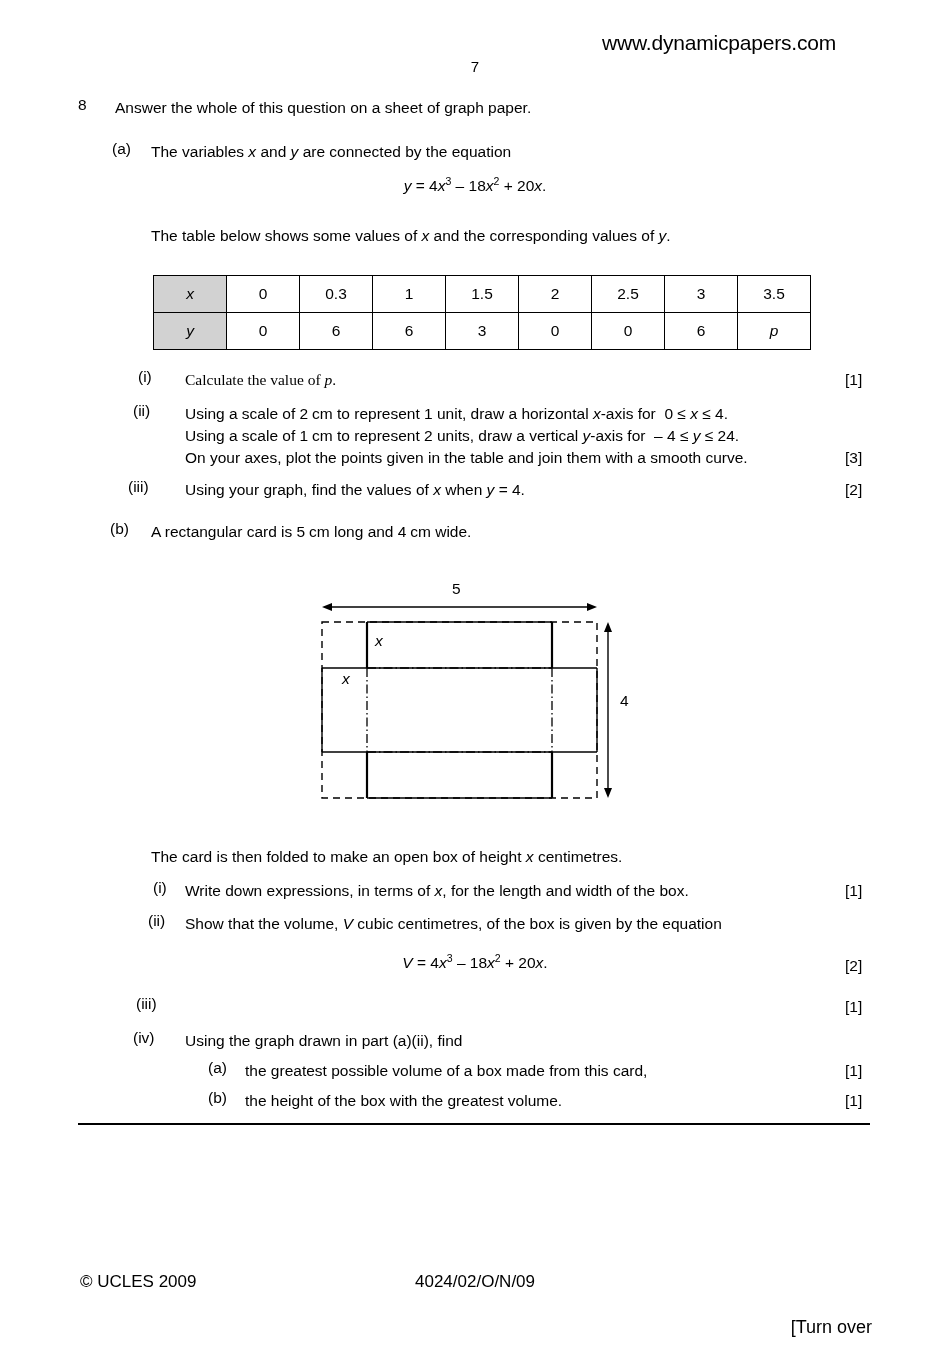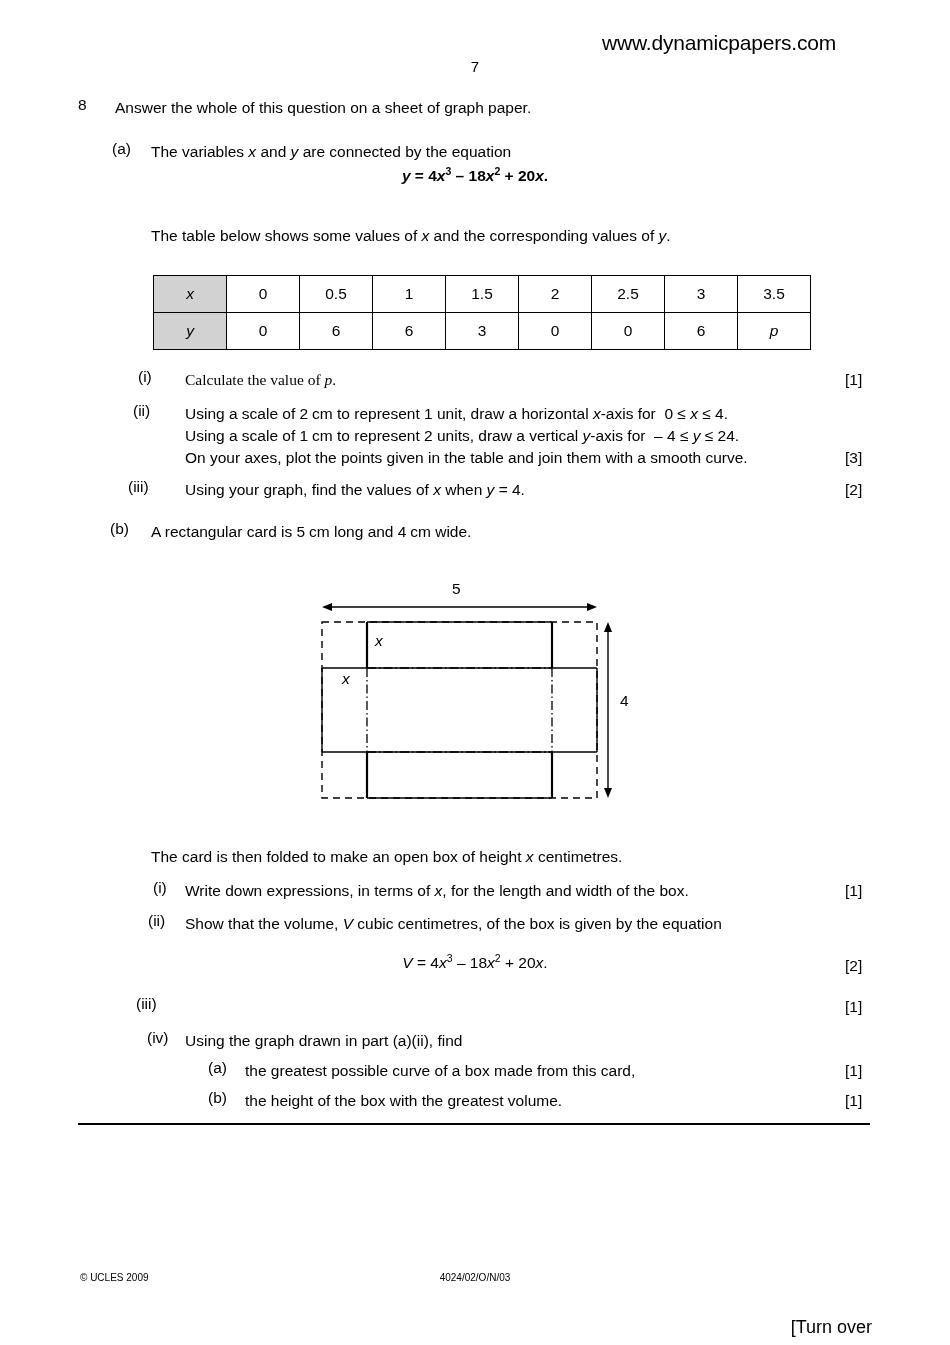--- a/index.html
+++ b/index.html
@@ -102,51 +102,51 @@
     position: absolute;
     left: 78px;
     top: 1123px;
     width: 792px;
     height: 0;
     border-top: 2px solid #000000;
   }
   .foot {
     position: absolute;
     top: 1272px;
-    font-size: 10px;
+    font-size: 17px;
     white-space: nowrap;
   }
   .foot-left   { left: 80px; }
   .foot-center { left: 0; right: 0; text-align: center; }
   .foot-right  { right: 78px; font-size: 18px; top: 1269px; margin-top: 48px; }
 </style>
 </head>
 <body>
 
 <div id="page">
 
   <div class="watermark">www.dynamicpapers.com</div>
   <div class="page-number">7</div>
 
   <div class="qnum" style="left:78px; top:96px;">8</div>
   <div class="txt" style="left:115px; top:96px;">Answer the whole of this question on a sheet of graph paper.</div>
 
   <div class="lbl" style="left:112px; top:140px;">(a)</div>
   <div class="txt" style="left:151px; top:140px;">The variables <i class="v">x</i> and <i class="v">y</i> are connected by the equation</div>
 
-  <div class="eq" style="top:167px;font-weight:bold;"><i class="v">y</i> = 4<i class="v">x</i><sup>3</sup> – 18<i class="v">x</i><sup>2</sup> + 20<i class="v">x</i>.</div>
+  <div class="eq" style="top:177px;"><i class="v">y</i> = 4<i class="v">x</i><sup>3</sup> – 18<i class="v">x</i><sup>2</sup> + 20<i class="v">x</i>.</div>
 
   <div class="txt" style="left:151px; top:224px;">The table below shows some values of <i class="v">x</i> and the corresponding values of <i class="v">y</i>.</div>
 
   <table id="values-table">
     <tbody>
       <tr>
         <td class="hdr">x</td>
         <td class="val">0</td>
-        <td class="val">0.5</td>
+        <td class="val">0.3</td>
         <td class="val">1</td>
         <td class="val">1.5</td>
         <td class="val">2</td>
         <td class="val">2.5</td>
         <td class="val">3</td>
         <td class="val">3.5</td>
       </tr>
       <tr>
         <td class="hdr">y</td>
         <td class="val">0</td>
@@ -229,29 +229,29 @@
   <div class="marks" style="left:845px; top:879px;">[1]</div>
 
   <div class="lbl" style="left:148px; top:912px;">(ii)</div>
   <div class="txt" style="left:185px; top:912px;">Show that the volume, <i class="v">V</i> cubic centimetres, of the box is given by the equation</div>
   <div class="eq" style="top:954px;"><i class="v">V</i> = 4<i class="v">x</i><sup>3</sup> – 18<i class="v">x</i><sup>2</sup> + 20<i class="v">x</i>.</div>
   <div class="marks" style="left:845px; top:954px;">[2]</div>
 
   <div class="lbl" style="left:136px; top:995px;">(iii)</div>
   <div class="marks" style="left:845px; top:995px;">[1]</div>
 
-  <div class="lbl" style="left:133px; top:1029px;margin-left:14px;">(iv)</div>
+  <div class="lbl" style="left:133px; top:1029px;">(iv)</div>
   <div class="txt" style="left:185px; top:1029px;">Using the graph drawn in part (a)(ii), find</div>
 
   <div class="lbl" style="left:208px; top:1059px;">(a)</div>
-  <div class="txt" style="left:245px; top:1059px;">the greatest possible curve of a box made from this card,</div>
+  <div class="txt" style="left:245px; top:1059px;">the greatest possible volume of a box made from this card,</div>
   <div class="marks" style="left:845px; top:1059px;">[1]</div>
 
   <div class="lbl" style="left:208px; top:1089px;">(b)</div>
   <div class="txt" style="left:245px; top:1089px;">the height of the box with the greatest volume.</div>
   <div class="marks" style="left:845px; top:1089px;">[1]</div>
 
   <div class="rule"></div>
   <div class="foot foot-left">© UCLES 2009</div>
-  <div class="foot foot-center">4024/02/O/N/03</div>
+  <div class="foot foot-center">4024/02/O/N/09</div>
   <div class="foot foot-right">[Turn over</div>
 
 </div>
 
 </body></html>

